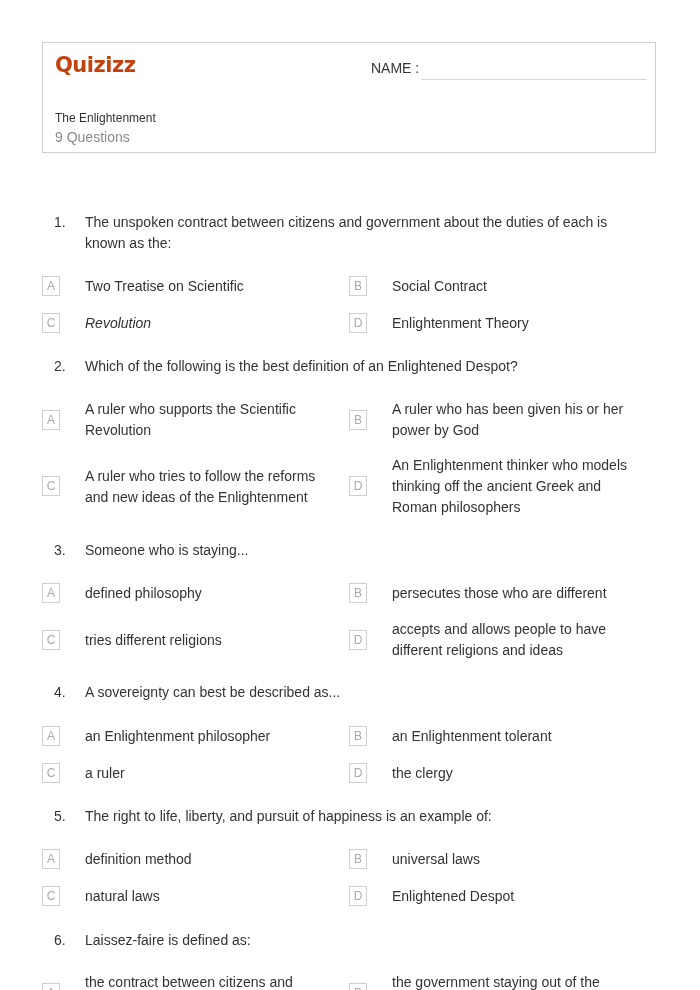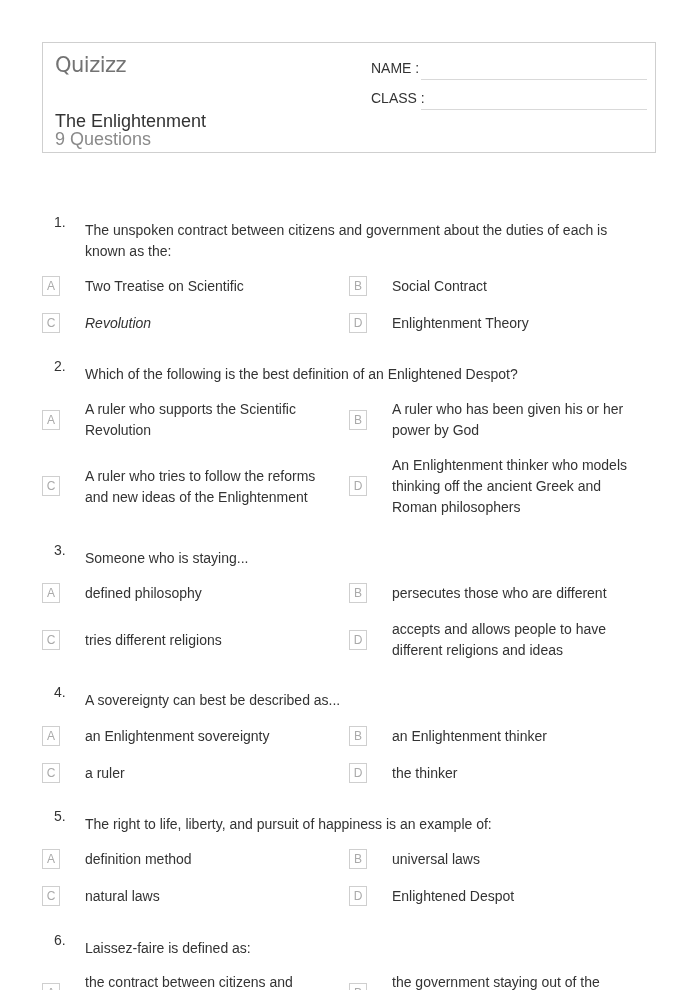--- a/index.html
+++ b/index.html
@@ -9,54 +9,50 @@
       font-family: "Liberation Sans", "DejaVu Sans", sans-serif;
       color: #333333;
       position: relative;
     }
     .header-box {
       position: absolute; left: 42px; top: 42px; width: 614px; height: 111px;
       border: 1px solid #cfcfcf; box-sizing: border-box;
     }
     .logo {
       position: absolute; left: 12px; top: 10px;
-      font-family: "DejaVu Sans", sans-serif; font-weight: normal;
-      font-size: 21px; letter-spacing: -0.5px; color: #737373;
+      font-family: "DejaVu Sans", sans-serif; font-weight: bold;
+      font-size: 21px; letter-spacing: -0.5px; color: #c2410c;
     }
-    .ws-title { position: absolute; left: 12px; top: 68px; font-size: 18px; color: #333; }
-    .ws-count { position: absolute; left: 12px; top: 86px; font-size: 18px; color: #8a8a8a; }
+    .ws-title { position: absolute; left: 12px; top: 68px; font-size: 12px; color: #333; }
+    .ws-count { position: absolute; left: 12px; top: 86px; font-size: 14px; color: #8a8a8a; }
     .field { position: absolute; left: 328px; width: 276px; height: 20px; }
     .field .label { position: absolute; left: 0; top: 0; font-size: 14px; color: #333; }
     .field .line { position: absolute; left: 50px; right: 0; bottom: 0; border-bottom: 1px solid #d9d9d9; }
     .q { position: absolute; left: 54px; width: 600px; font-size: 14px; line-height: 21px; color: #333; }
     .q .num { position: absolute; left: 0; top: 0; }
-    .q .text { position: absolute; left: 31px; top: 8px; width: 560px; }
+    .q .text { position: absolute; left: 31px; top: 0; width: 560px; }
     .opt { position: absolute; width: 300px; font-size: 14px; line-height: 21px; color: #333; }
     .opt .letter {
       position: absolute; left: 0; width: 18px; height: 20px;
       border: 1px solid #cfcfcf; box-sizing: border-box;
       font-size: 12px; color: #aaa; text-align: center; line-height: 18px;
     }
     .opt .otext { position: absolute; left: 43px; top: 0; width: 255px; }
     .italic { font-style: italic; }
   </style>
 </head>
 <body>
 
 <div class="header-box">
   <div class="logo">Quizizz</div>
   <div class="ws-title">The Enlightenment</div>
   <div class="ws-count">9 Questions</div>
 
   <div class="field" style="top:17px;">
     <span class="label">NAME :</span>
-    <span class="line"></span>
-  </div>
-  <div class="field" style="top:47px;">
-    <span class="label">CLASS :</span>
     <span class="line"></span>
   </div>
 </div>
 
 <div class="q" style="top:212px;">
   <span class="num">1.</span>
   <span class="text">The unspoken contract between citizens and government about the duties of each is known as the:</span>
 </div>
 <div class="opt" style="left:42px; top:276px;">
   <span class="letter" style="top:0;">A</span>
@@ -116,33 +112,33 @@
   <span class="letter" style="top:11px;">D</span>
   <span class="otext">accepts and allows people to have different religions and ideas</span>
 </div>
 
 <div class="q" style="top:682px;">
   <span class="num">4.</span>
   <span class="text">A sovereignty can best be described as...</span>
 </div>
 <div class="opt" style="left:42px; top:726px;">
   <span class="letter" style="top:0;">A</span>
-  <span class="otext">an Enlightenment sovereignty</span>
+  <span class="otext">an Enlightenment philosopher</span>
 </div>
 <div class="opt" style="left:349px; top:726px;">
   <span class="letter" style="top:0;">B</span>
-  <span class="otext">an Enlightenment thinker</span>
+  <span class="otext">an Enlightenment tolerant</span>
 </div>
 <div class="opt" style="left:42px; top:763px;">
   <span class="letter" style="top:0;">C</span>
   <span class="otext">a ruler</span>
 </div>
 <div class="opt" style="left:349px; top:763px;">
   <span class="letter" style="top:0;">D</span>
-  <span class="otext">the thinker</span>
+  <span class="otext">the clergy</span>
 </div>
 
 <div class="q" style="top:806px;">
   <span class="num">5.</span>
   <span class="text">The right to life, liberty, and pursuit of happiness is an example of:</span>
 </div>
 <div class="opt" style="left:42px; top:849px;">
   <span class="letter" style="top:0;">A</span>
   <span class="otext">definition method</span>
 </div>

